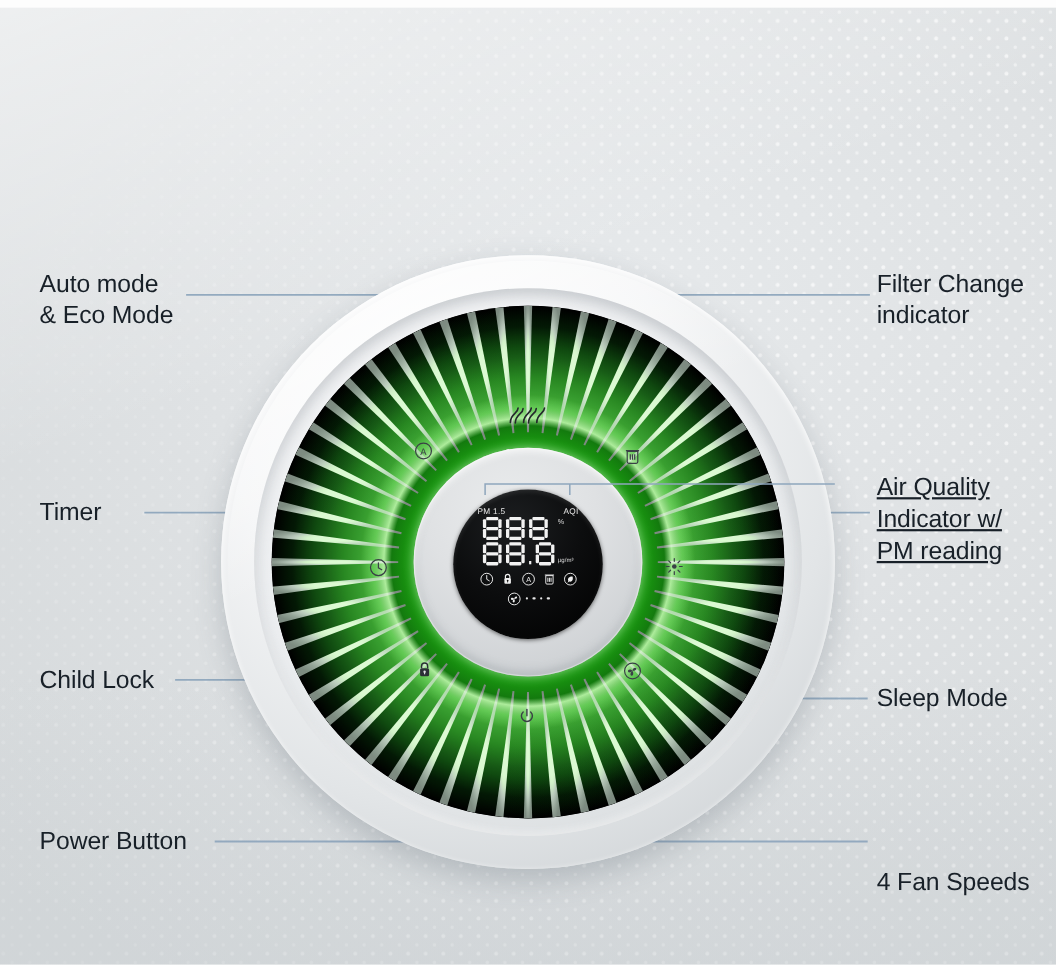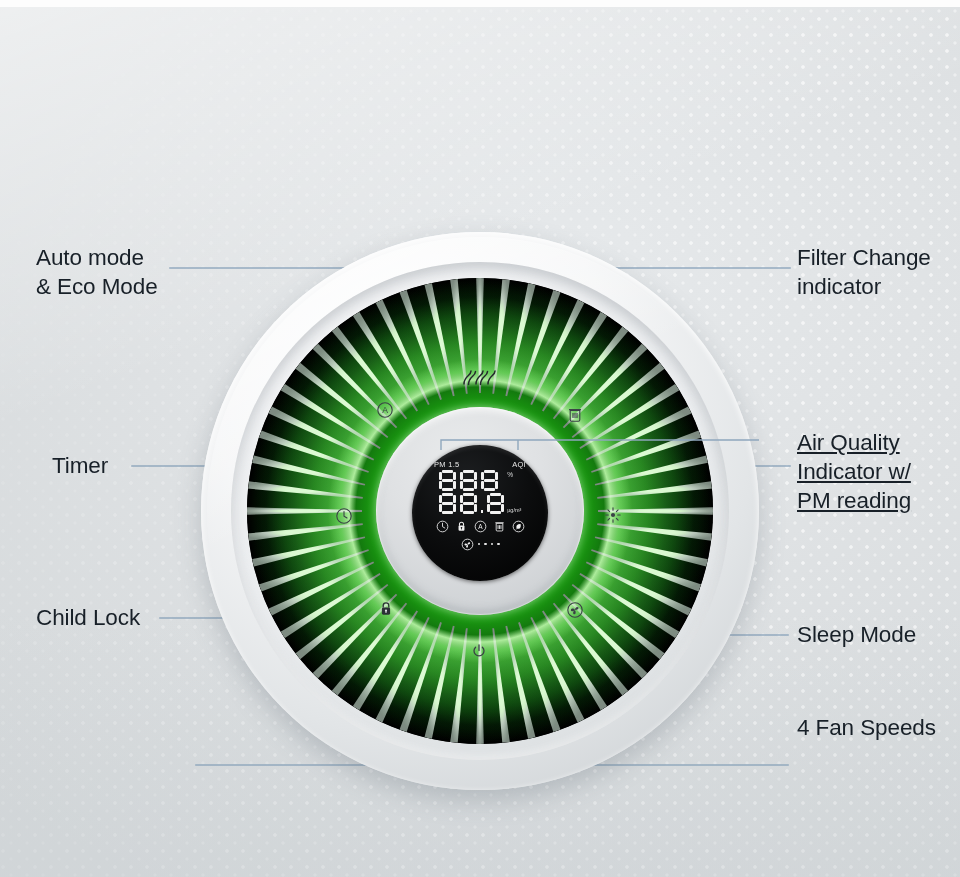--- a/index.html
+++ b/index.html
@@ -612,21 +612,22 @@
         <path d="M317 218 L317 208"></path>
       </g>
     </svg>
 
   </div>
 
   <div class="callout right" style="left:797px; top:244px;">Filter Change
 indicator</div>
   <div class="callout left" style="left:36px;  top:244px;">Auto mode
 &amp; Eco Mode</div>
-  <div class="callout left" style="left:52px;  top:452px;">Timer</div>
+  <div class="callout left" style="left:36px;  top:452px;">Timer</div>
   <div class="callout right" style="left:797px; top:429px;text-decoration:underline;">Air Quality
 Indicator w/
 PM reading</div>
   <div class="callout left" style="left:36px;  top:604px;">Child Lock</div>
   <div class="callout right" style="left:797px; top:621px;">Sleep Mode</div>
-  <div class="callout right" style="left:797px; top:714px;">4 Fan Speeds</div>
+  <div class="callout left" style="left:36px;  top:751px;">Power Button</div>
+  <div class="callout right" style="left:797px; top:788px;">4 Fan Speeds</div>
 
 </div>
 
 </body></html>

